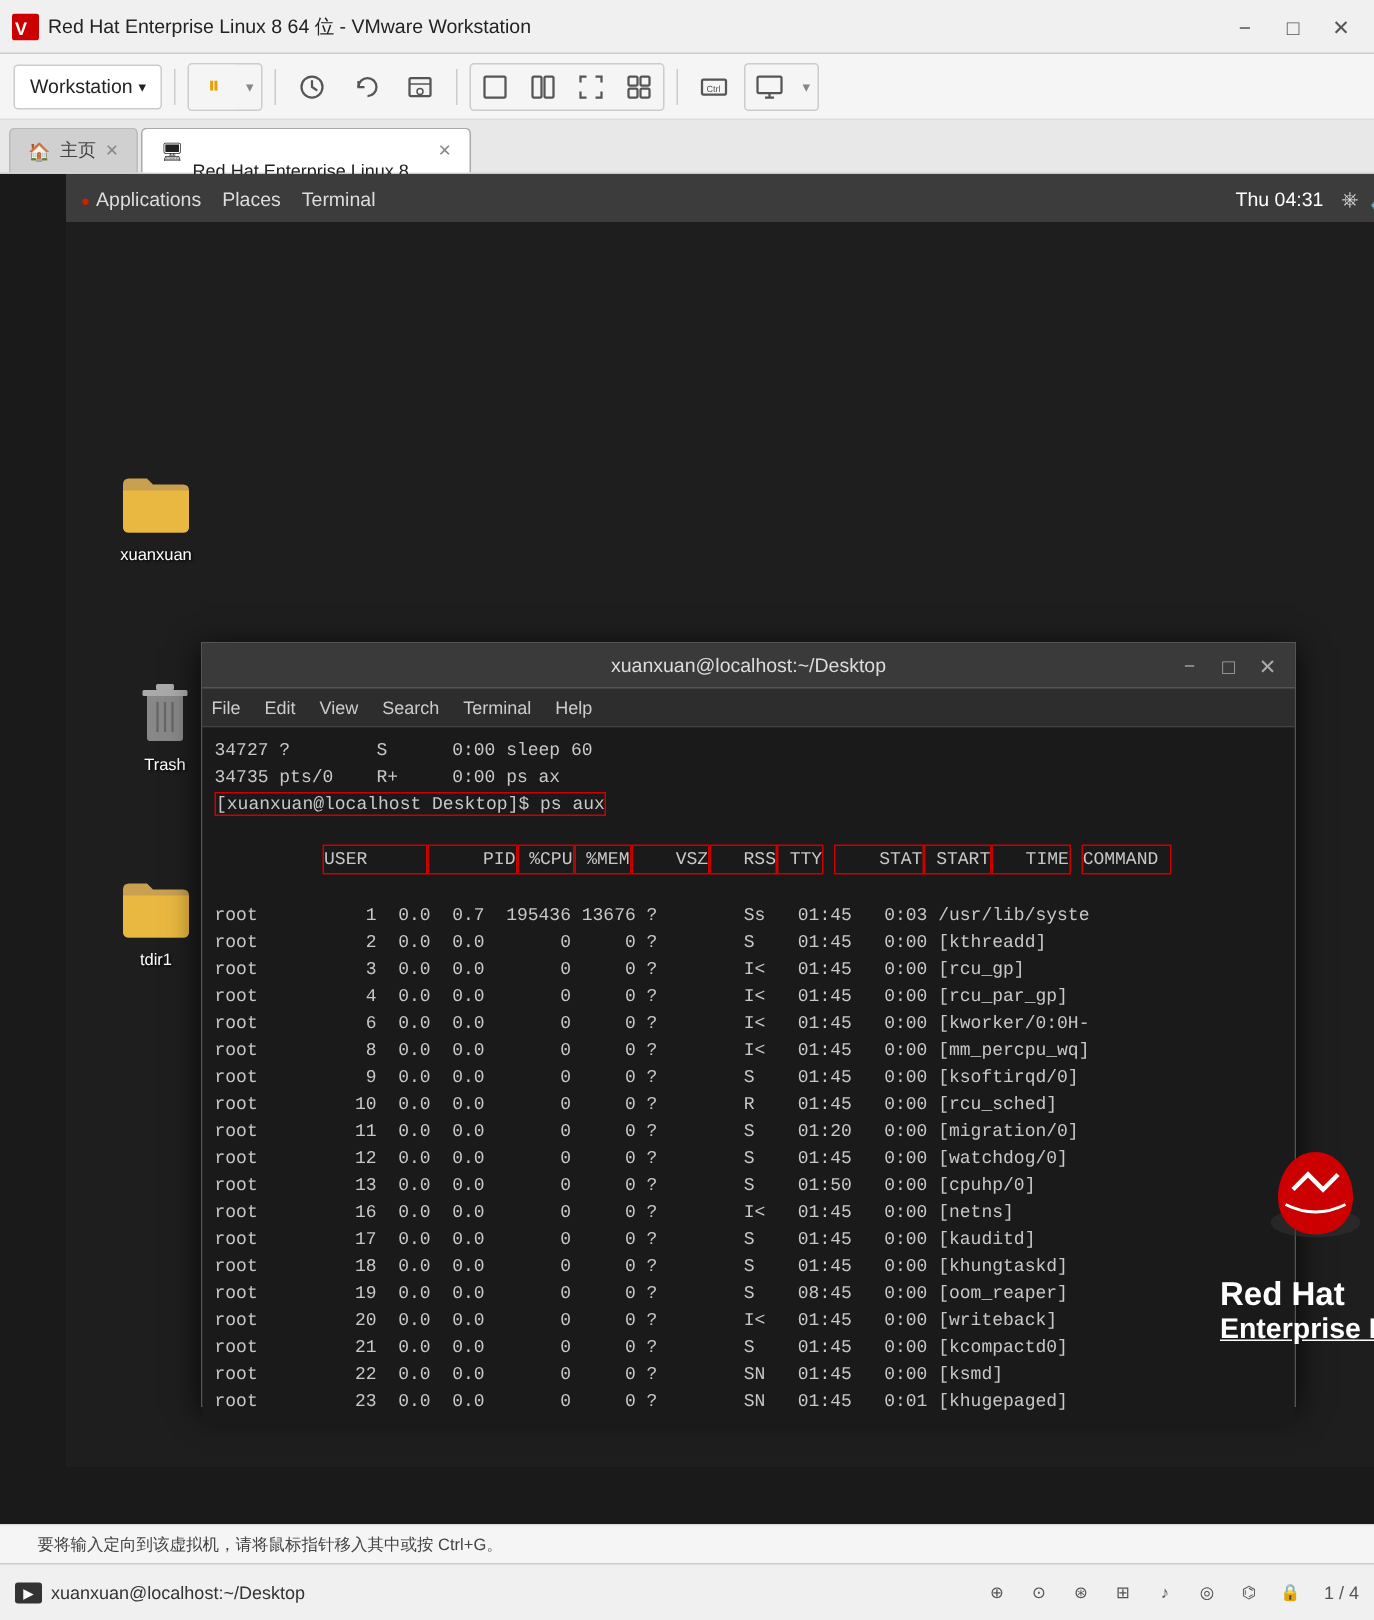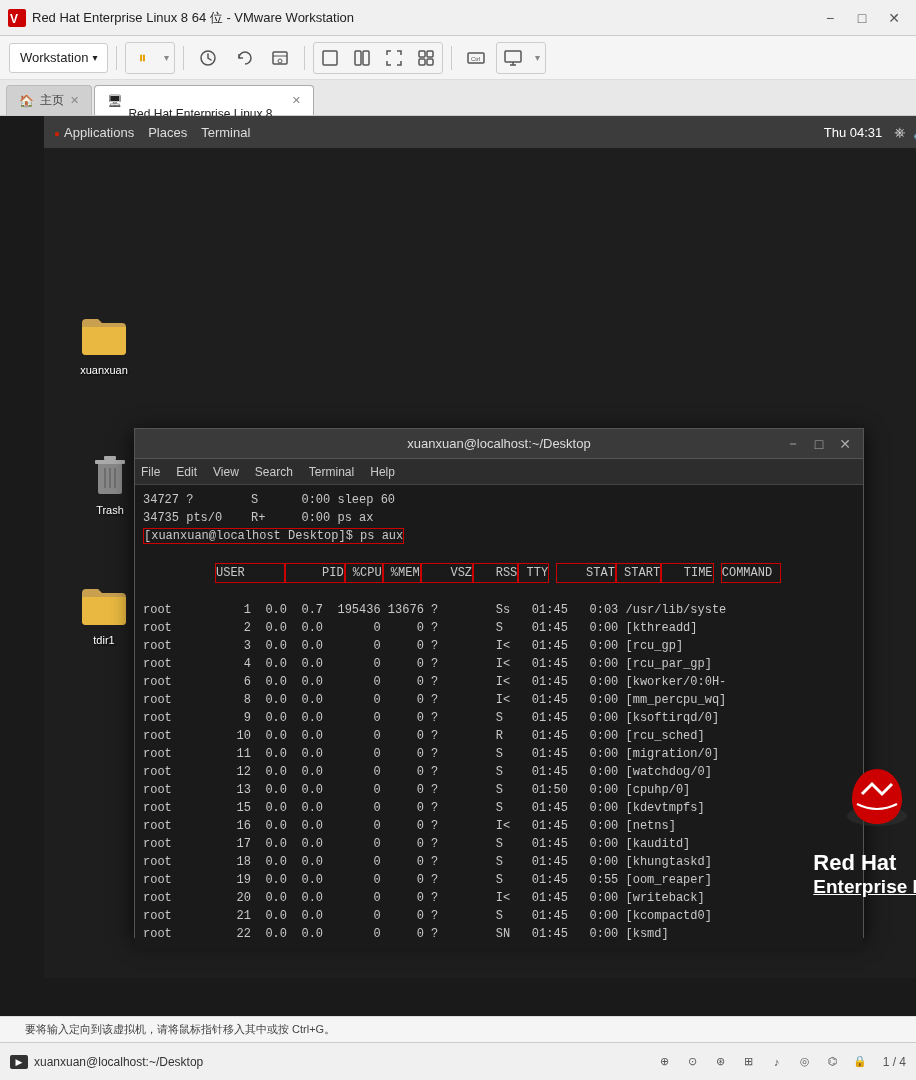--- a/index.html
+++ b/index.html
@@ -528,31 +528,31 @@
 
         <div id="ps-rows-container">
             <div class="ps-table-row">root          1  0.0  0.7  195436 13676 ?        Ss   01:45   0:03 /usr/lib/syste</div>
             <div class="ps-table-row">root          2  0.0  0.0       0     0 ?        S    01:45   0:00 [kthreadd]</div>
             <div class="ps-table-row">root          3  0.0  0.0       0     0 ?        I&lt;   01:45   0:00 [rcu_gp]</div>
             <div class="ps-table-row">root          4  0.0  0.0       0     0 ?        I&lt;   01:45   0:00 [rcu_par_gp]</div>
             <div class="ps-table-row">root          6  0.0  0.0       0     0 ?        I&lt;   01:45   0:00 [kworker/0:0H-</div>
             <div class="ps-table-row">root          8  0.0  0.0       0     0 ?        I&lt;   01:45   0:00 [mm_percpu_wq]</div>
             <div class="ps-table-row">root          9  0.0  0.0       0     0 ?        S    01:45   0:00 [ksoftirqd/0]</div>
             <div class="ps-table-row">root         10  0.0  0.0       0     0 ?        R    01:45   0:00 [rcu_sched]</div>
-            <div class="ps-table-row">root         11  0.0  0.0       0     0 ?        S    01:45   0:00 [migration/0]</div>
+            <div class="ps-table-row">root         11  0.0  0.0       0     0 ?        S    01:20   0:00 [migration/0]</div>
             <div class="ps-table-row">root         12  0.0  0.0       0     0 ?        S    01:45   0:00 [watchdog/0]</div>
             <div class="ps-table-row">root         13  0.0  0.0       0     0 ?        S    01:50   0:00 [cpuhp/0]</div>
-            <div class="ps-table-row">root         15  0.0  0.0       0     0 ?        S    01:45   0:00 [kdevtmpfs]</div>
             <div class="ps-table-row">root         16  0.0  0.0       0     0 ?        I&lt;   01:45   0:00 [netns]</div>
             <div class="ps-table-row">root         17  0.0  0.0       0     0 ?        S    01:45   0:00 [kauditd]</div>
             <div class="ps-table-row">root         18  0.0  0.0       0     0 ?        S    01:45   0:00 [khungtaskd]</div>
-            <div class="ps-table-row">root         19  0.0  0.0       0     0 ?        S    01:45   0:55 [oom_reaper]</div>
+            <div class="ps-table-row">root         19  0.0  0.0       0     0 ?        S    08:45   0:00 [oom_reaper]</div>
             <div class="ps-table-row">root         20  0.0  0.0       0     0 ?        I&lt;   01:45   0:00 [writeback]</div>
             <div class="ps-table-row">root         21  0.0  0.0       0     0 ?        S    01:45   0:00 [kcompactd0]</div>
             <div class="ps-table-row">root         22  0.0  0.0       0     0 ?        SN   01:45   0:00 [ksmd]</div>
+            <div class="ps-table-row">root         23  0.0  0.0       0     0 ?        SN   01:45   0:01 [khugepaged]</div>
           </div>
       </div>
     </div>
 
     <div id="redhat-brand" style="position:absolute;bottom:80px;right:20px;display:flex;align-items:center;gap:12px;">
       <div>
         <svg width="70" height="70" viewBox="0 0 70 70">
           <ellipse cx="35" cy="52" rx="30" ry="10" fill="#333" opacity="0.5"></ellipse>
           <path d="M35 5 C20 5 10 20 10 35 C10 50 20 60 35 60 C50 60 60 50 60 35 C60 20 50 5 35 5 Z" fill="#cc0000"></path>
           <path d="M20 30 L30 20 L40 30 L50 20" stroke="white" stroke-width="3" fill="none"></path>

